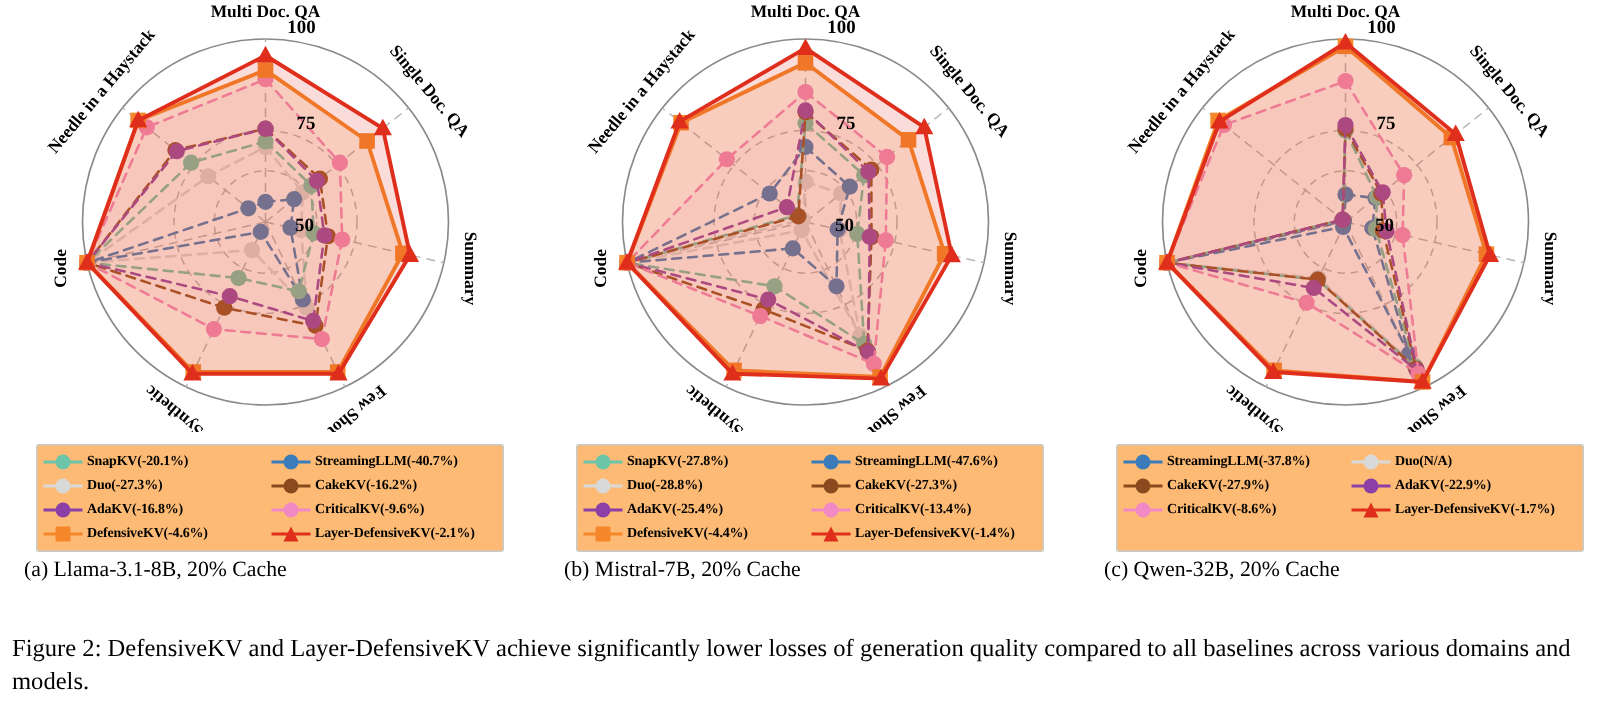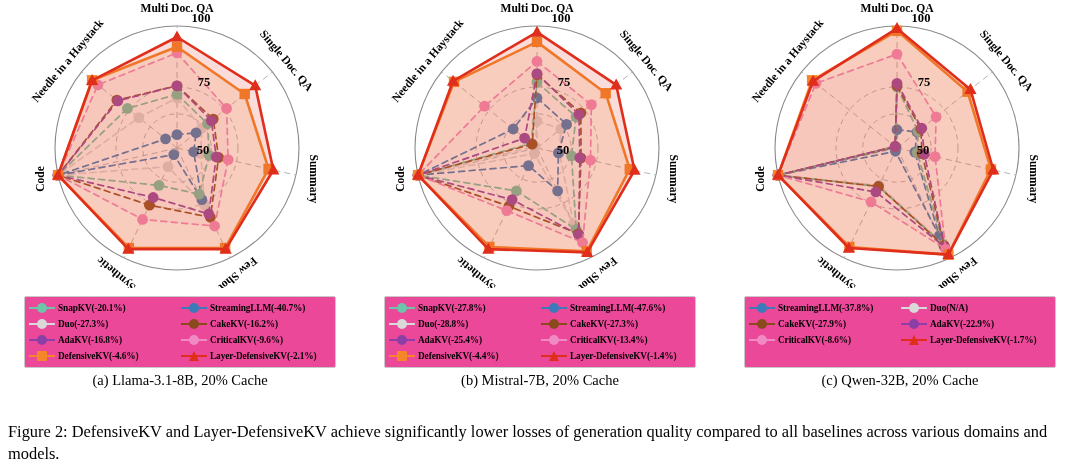--- a/index.html
+++ b/index.html
@@ -4,34 +4,34 @@
 <style>
   html,body{margin:0;padding:0;background:#ffffff;}
   body{width:1080px;height:474px;font-family:"Liberation Serif",serif;color:#000;overflow:hidden;}
   #fig{position:relative;width:1080px;height:474px;}
   .panels{display:flex;flex-direction:row;width:1080px;height:400px;}
   .panel{position:relative;width:360px;height:400px;}
   .radar-wrap{position:relative;width:360px;height:288px;}
   .radar-wrap svg{display:block;}
   .legend-box{
     position:absolute; left:24px; top:296px; width:312px; height:72px;
-    border:1px solid #c9c9c9; background:#ec4899; border-radius:2px;
+    border:1px solid #c9c9c9; background:#fdba74; border-radius:2px;
     box-sizing:border-box; padding:3px 4px 3px 4px;
   }
   .legend-grid{display:grid;grid-template-columns:1fr 1fr;grid-auto-rows:16px;column-gap:2px;}
   .lg-item{display:flex;align-items:center;gap:3px;height:16px;}
   .lg-sym{width:26px;height:12px;position:relative;flex:0 0 26px;}
   .lg-sym .ln{position:absolute;left:0;top:5px;width:26px;height:2px;}
   .lg-sym .mk{position:absolute;left:8px;top:1px;width:10px;height:10px;}
   .mk.circle{border-radius:50%;}
   .mk.square{border-radius:1px;}
   .mk.tri{width:0;height:0;left:8px;top:1px;background:transparent!important;
           border-left:5px solid transparent;border-right:5px solid transparent;}
   .lg-label{font-family:"Liberation Serif",serif;font-weight:bold;font-size:9.3px;letter-spacing:-0.1px;white-space:nowrap;}
-  .subcap{position:absolute;left:0;top:372px;width:360px;text-align:center;
+  .subcap{position:absolute;left:16px;top:372px;width:360px;
           font-family:"Liberation Serif",serif;font-size:14.5px;}
   .figcap{position:absolute;left:8px;top:421px;width:1064px;
           font-family:"Liberation Serif",serif;font-size:16.4px;line-height:1.32;text-align:left;}
   .figcap .lbl{white-space:pre;}
   text{font-family:"Liberation Serif",serif;}
   .axname{font-weight:bold;font-size:11.6px;}
   .ticklab{font-weight:bold;font-size:12.6px;}
 </style>
 </head>
 <body>

